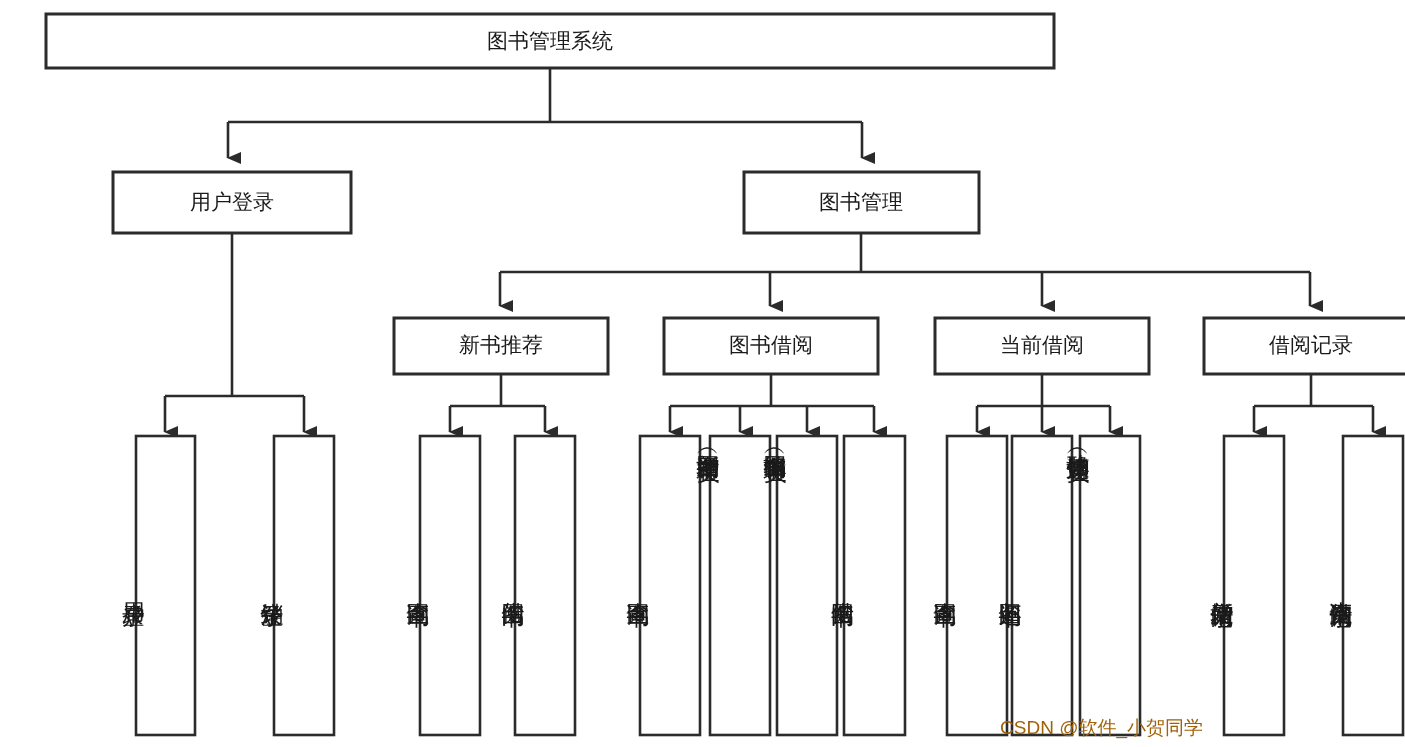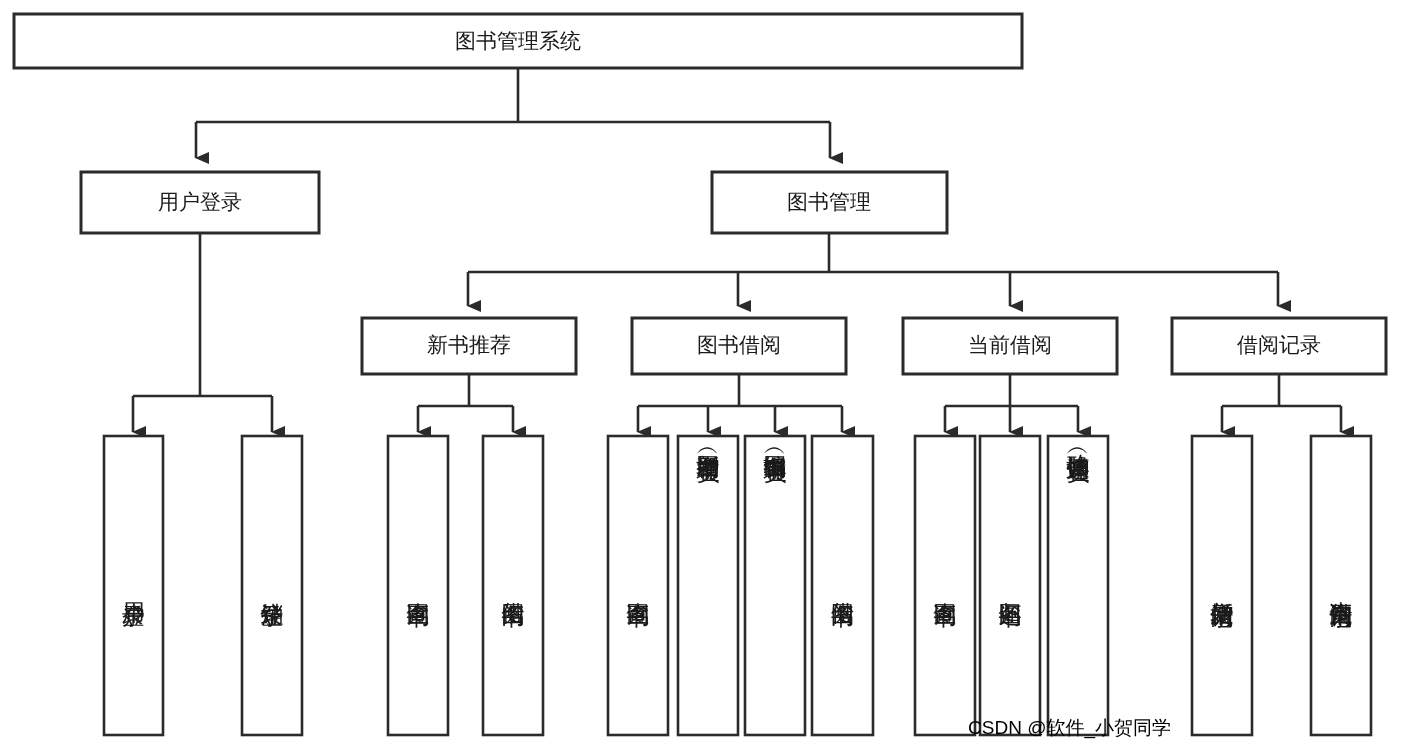--- a/index.html
+++ b/index.html
@@ -12,20 +12,21 @@
     height: 747px;
     font-family: "Liberation Sans", "DejaVu Sans", sans-serif;
     overflow: hidden;
     position: relative;
   }
   #diagram-root {
     position: absolute;
     left: 0; top: 0;
     width: 1179px;
     height: 747px;
+    padding-left: 32px;
   }
   svg.diagram { display: block; }
   .node-rect {
     fill: #ffffff;
     stroke: #2b2b2b;
     stroke-width: 3;
   }
   .node-rect-thin {
     fill: #ffffff;
     stroke: #2b2b2b;
@@ -61,21 +62,21 @@
     color: #1a1a1a;
     letter-spacing: 1px;
     white-space: nowrap;
   }
   .watermark {
     position: absolute;
     right: 8px;
     bottom: 6px;
     font-family: "Liberation Sans", "DejaVu Sans", sans-serif;
     font-size: 19px;
-    color: #000000;
+    color: #a16207;
     white-space: nowrap;
   }
 </style>
 </head>
 <body>
 
 <div id="diagram-root">
 
   <svg class="diagram" width="1405" height="747" viewBox="0 0 1405 747">
     <defs>

